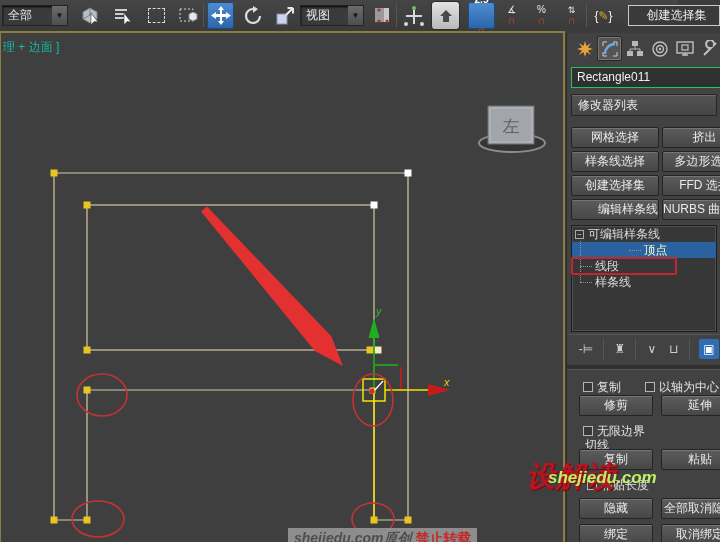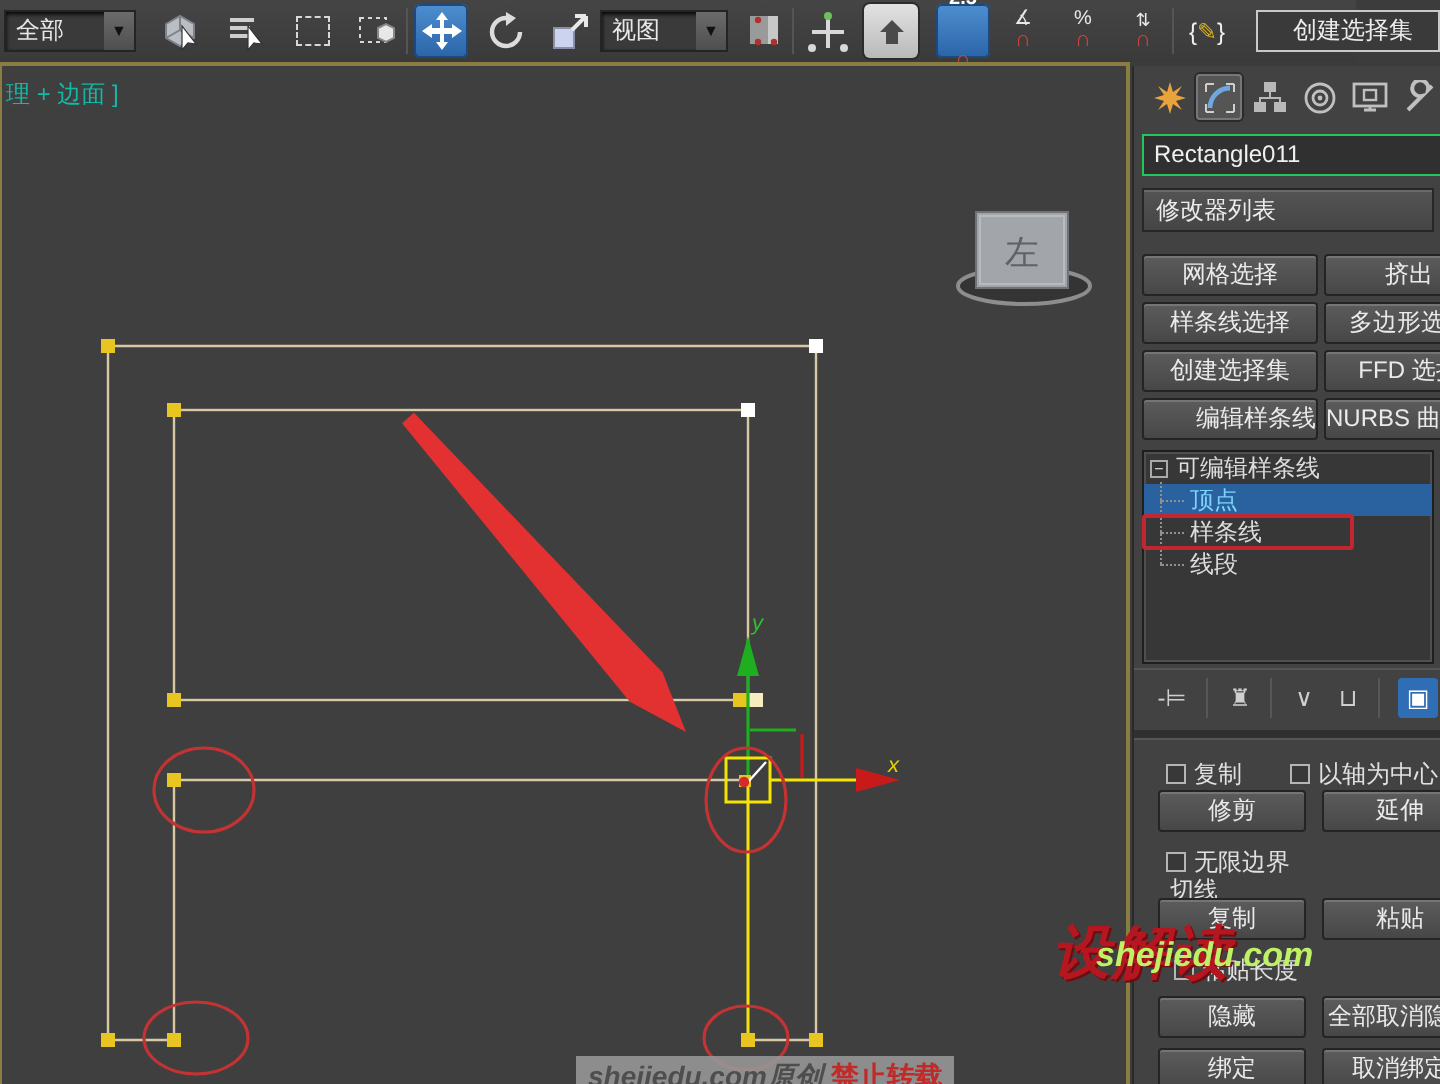--- a/index.html
+++ b/index.html
@@ -53,21 +53,21 @@
               border:1px solid #22c55e; color:#f0f0f0; font-size:12px; line-height:19px; padding-left:5px; }
   #mod-list { position:absolute; left:4px; top:61px; width:146px; height:22px;
               background:linear-gradient(#545454,#454545); border:1px solid #262626;
               box-shadow:inset 0 1px 0 #6a6a6a; color:#ececec; font-size:12px; line-height:20px; padding-left:6px; }
   .pbtn { position:absolute; height:21px; background:linear-gradient(#5c5c5c,#474747);
           border:1px solid #242424; box-shadow:inset 0 1px 0 #757575; border-radius:2px;
           color:#eaeaea; font-size:12px; text-align:center; line-height:19px; white-space:nowrap; overflow:hidden; }
   #stack { position:absolute; left:4px; top:192px; width:146px; height:107px; background:#373737;
            border:1px solid #1e1e1e; box-shadow:inset 0 0 0 1px #4f4f4f; color:#dcdcdc; font-size:12px; }
   .stk-row { height:16px; line-height:16px; white-space:nowrap; position:relative; }
-  .stk-row.sel { background:#2a62a0; color:#7dd3fc; }
+  .stk-row.sel { background:#2a62a0; color:#fef9c3;text-align:center; }
   .expander { display:inline-block; width:9px; height:9px; border:1px solid #aaa; background:#333;
               color:#ddd; font-size:8px; line-height:7px; text-align:center; margin:0 4px 0 3px;
               vertical-align:1px; }
   .tree-v { position:absolute; left:8px; top:15px; height:41px; width:0;
             border-left:1px dotted #909090; z-index:1; }
   .tree-h { display:inline-block; width:12px; height:0; border-top:1px dotted #909090;
             margin:0 3px 3px 8px; }
   #stk-annot { position:absolute; left:-1px; top:15px; width:106px; height:18px;
                border:2px solid #c22731; border-radius:2px; z-index:5; }
   #stack-tools { position:absolute; left:0; top:301px; width:154px; height:29px;
@@ -312,24 +312,24 @@
   <div id="stack">
     <div class="tree-v"></div>
     <div class="stk-row">
       <span class="expander">−</span><span>可编辑样条线</span>
     </div>
     <div class="stk-row sel">
       <span class="tree-h"></span><span>顶点</span>
       <div id="stk-annot"></div>
     </div>
     <div class="stk-row">
-      <span class="tree-h"></span><span>样条线</span>
+      <span class="tree-h"></span><span>线段</span>
     </div>
     <div class="stk-row">
-      <span class="tree-h"></span><span>线段</span>
+      <span class="tree-h"></span><span>样条线</span>
     </div>
   </div>
 
   <div id="stack-tools">
     <div class="stool" style="left:8px;width:22px;">
         <span>-⊨</span>
       </div>
     <div class="ssep" style="left:36px;"></div>
     <div class="stool" style="left:42px;width:22px;">
         <span>♜</span>

